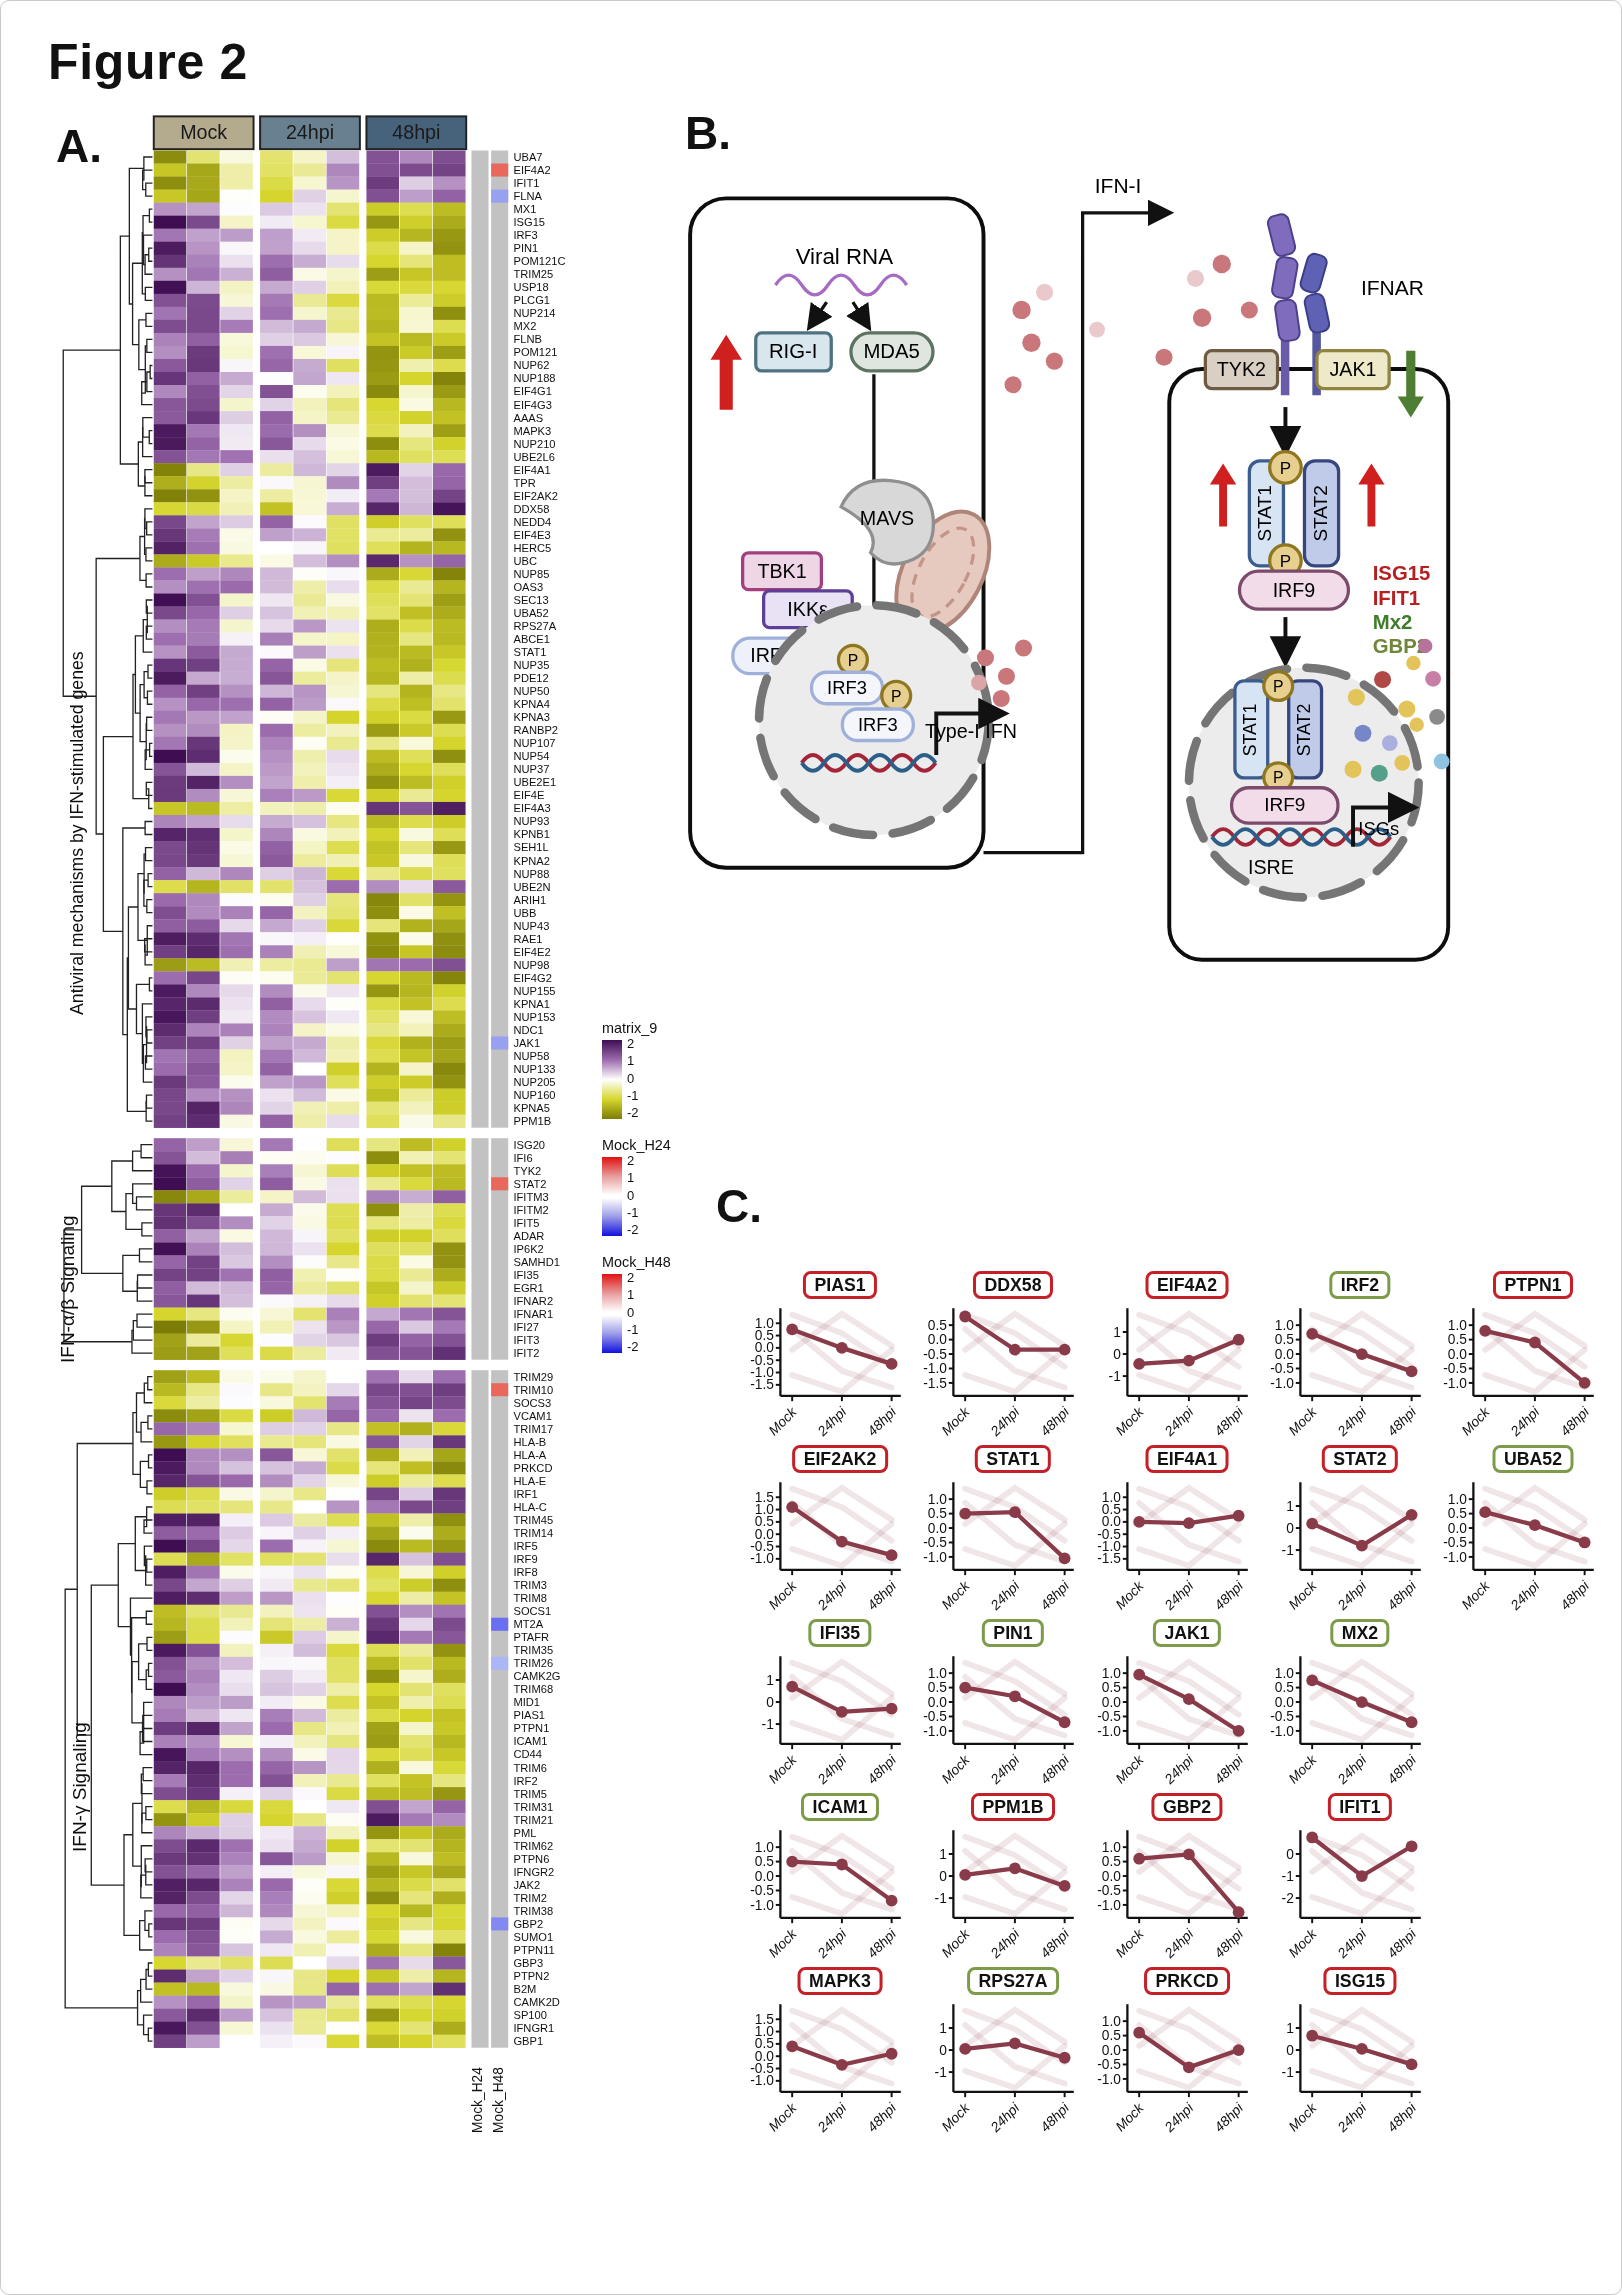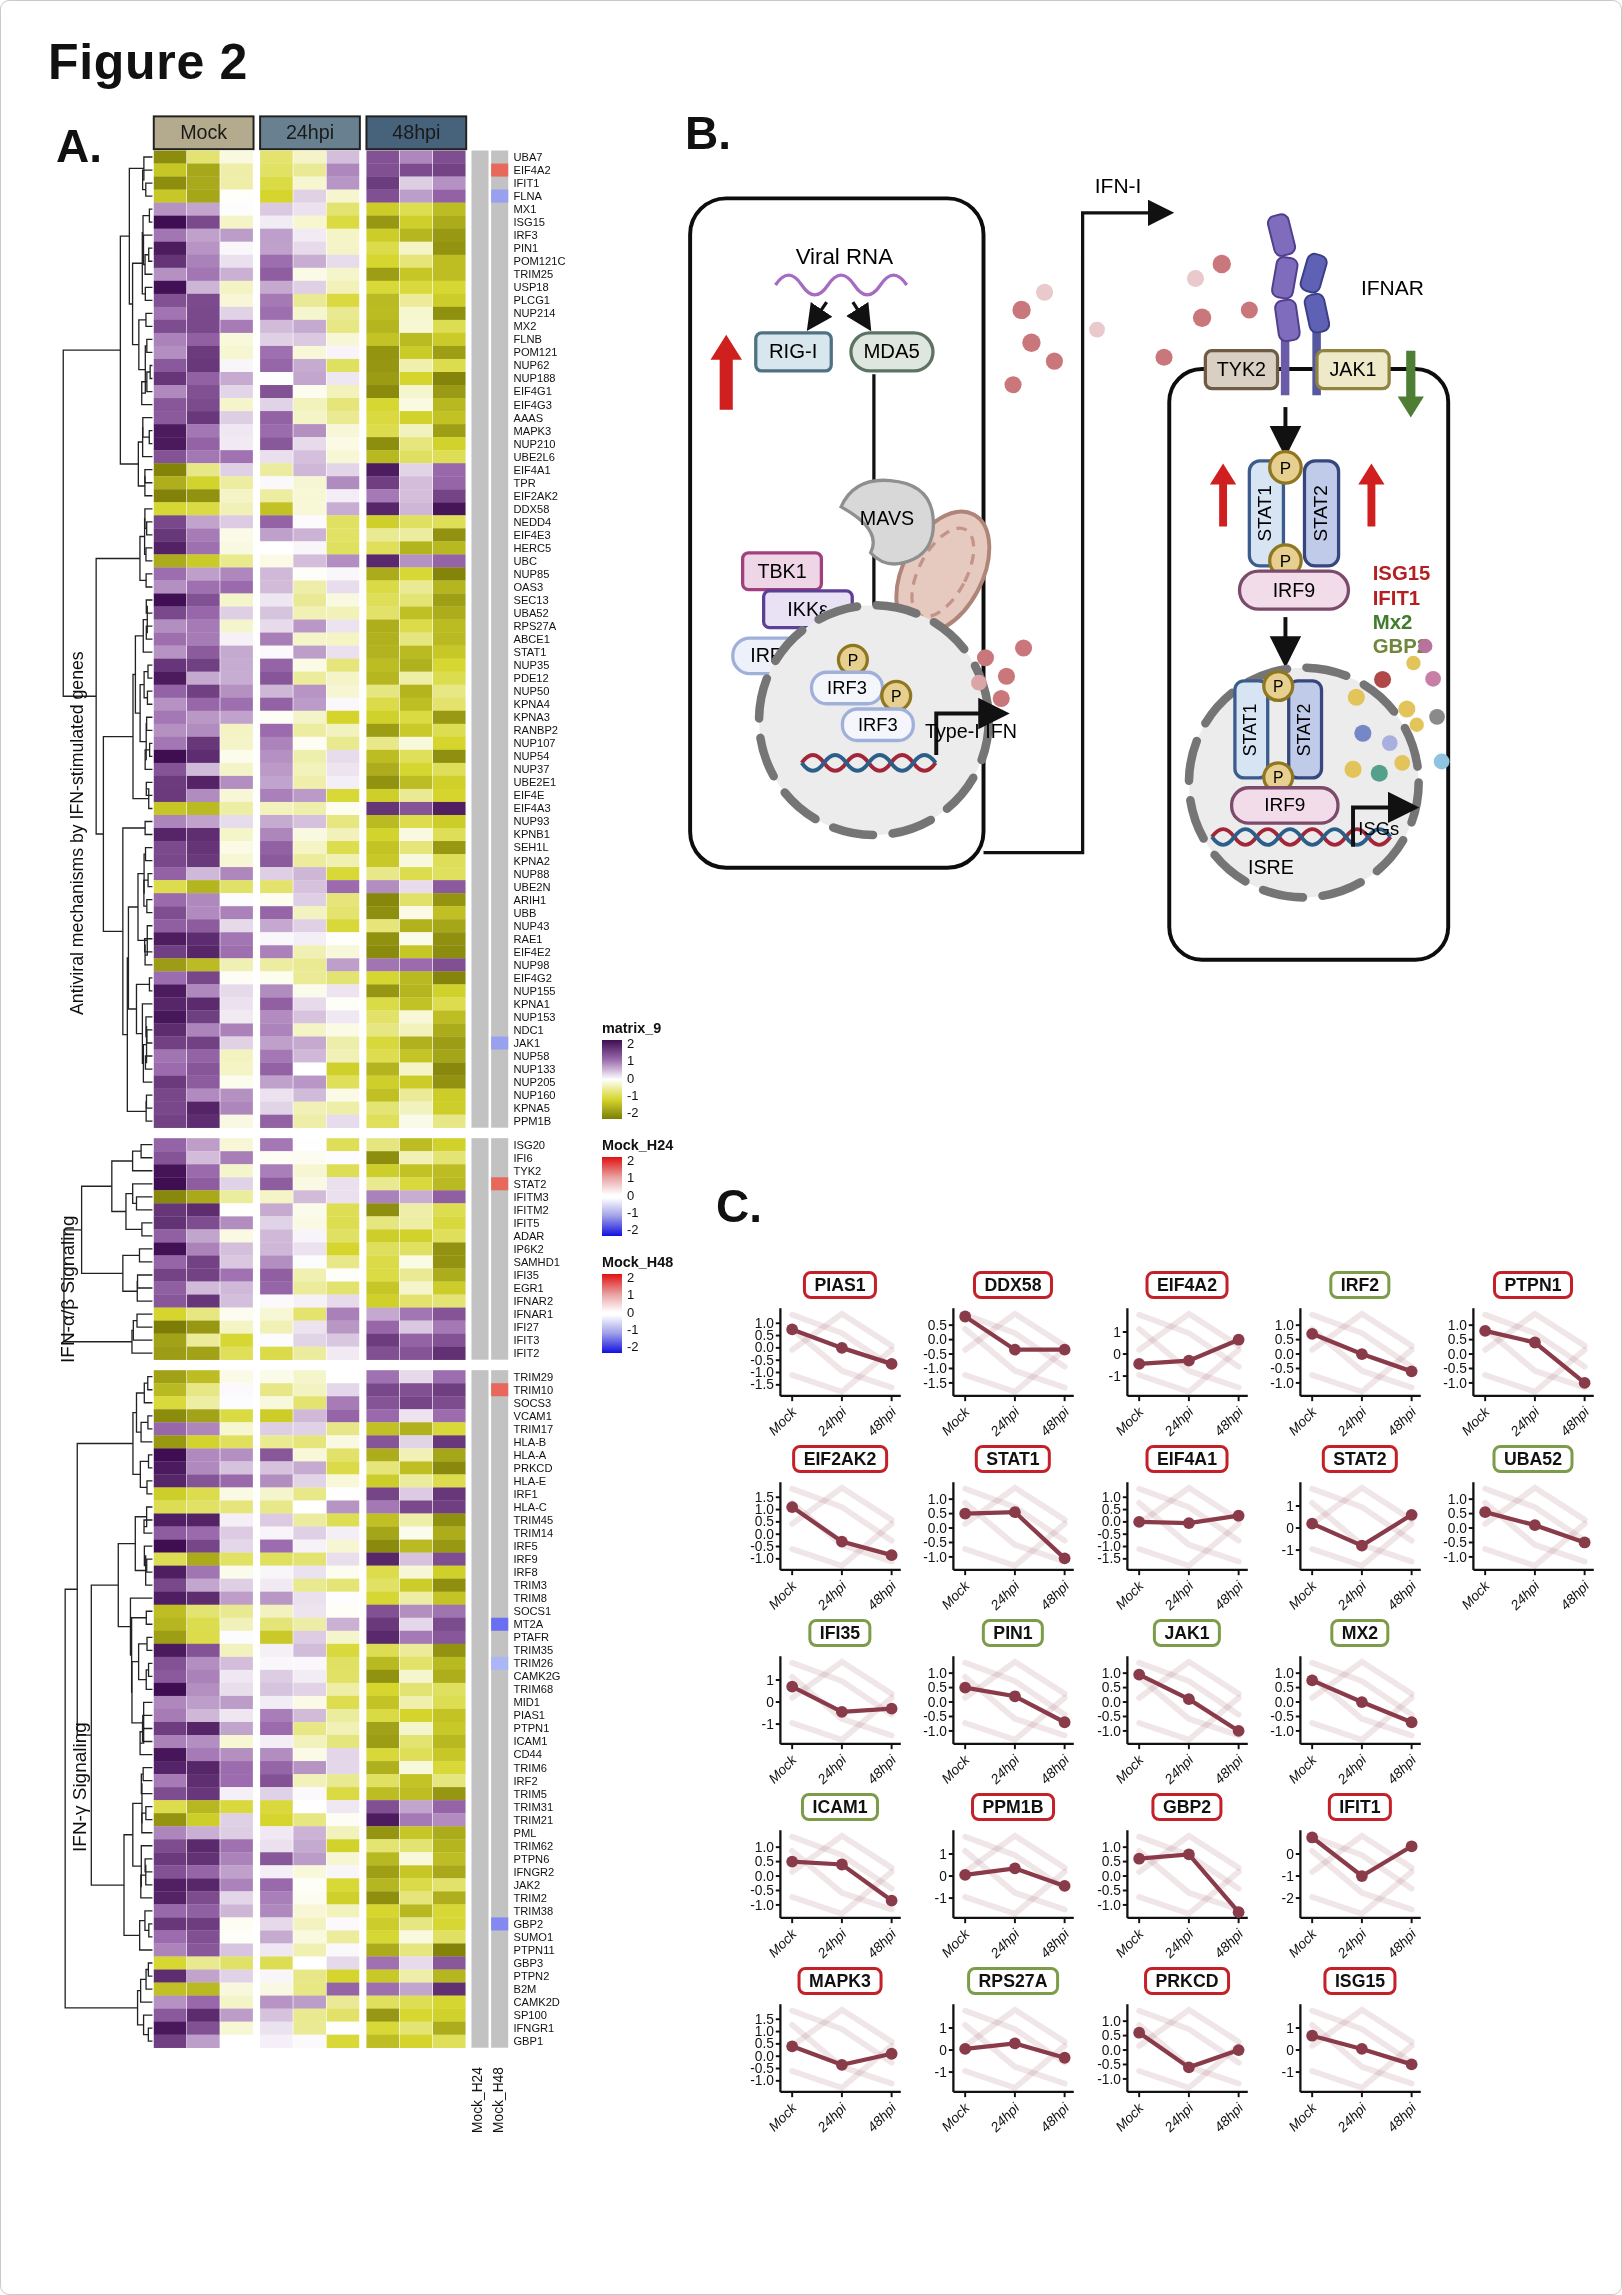--- a/index.html
+++ b/index.html
@@ -8,21 +8,21 @@
   .abs{position:absolute;}
   #fig-title{left:47px;top:31.5px;font-size:50px;font-weight:800;letter-spacing:0.7px;}
   .panel-letter{font-size:46px;font-weight:700;}
   #pa-letter{left:55px;top:118px;}
   #pb-letter{left:684px;top:105px;}
   #pc-letter{left:715px;top:1178px;}
   .cat-label{writing-mode:vertical-rl;transform:rotate(180deg);font-size:19px;font-weight:500;color:#0e0e0e;display:flex;align-items:center;text-align:center;line-height:1.15;}
   .ann-col-label{font-size:13.8px;color:#111;transform-origin:0 0;transform:rotate(-90deg);white-space:nowrap;}
   
   .legend{margin-bottom:17px;width:79px;}
-  .legend .lg-title{font-weight:700;font-size:14.4px;margin-bottom:3.9px;}
+  .legend .lg-title{font-weight:400;font-size:14.4px;margin-bottom:3.9px;}
   .legend .lg-row{display:flex;}
   .legend .lg-bar{width:19.7px;height:79px;border:0;}
   .grad-py{background:linear-gradient(#3f0e52,#9b6bad 25%,#ffffff 50%,#d6d62e 75%,#7c7c07);}
   .grad-rb{background:linear-gradient(#e01111,#e89f9f 25%,#ffffff 48%,#ffffff 52%,#9f9fe8 75%,#1111e0);}
   .legend .lg-ticks{display:flex;flex-direction:column;justify-content:space-between;height:84px;margin-left:5.3px;font-size:13px;margin-top:-3.9px;}
   
   #panelC{left:740px;top:1270px;width:882px;height:919px;}
   .cplot{position:absolute;width:173px;height:174px;}
   .cplot .ctitle{position:absolute;top:0;left:99px;transform:translateX(-50%);background:#fff;border-radius:7.9px;padding:0.7px 8.5px;font-size:17.7px;font-weight:700;white-space:nowrap;}
   .cplot svg{position:absolute;left:0;top:31.5px;}

